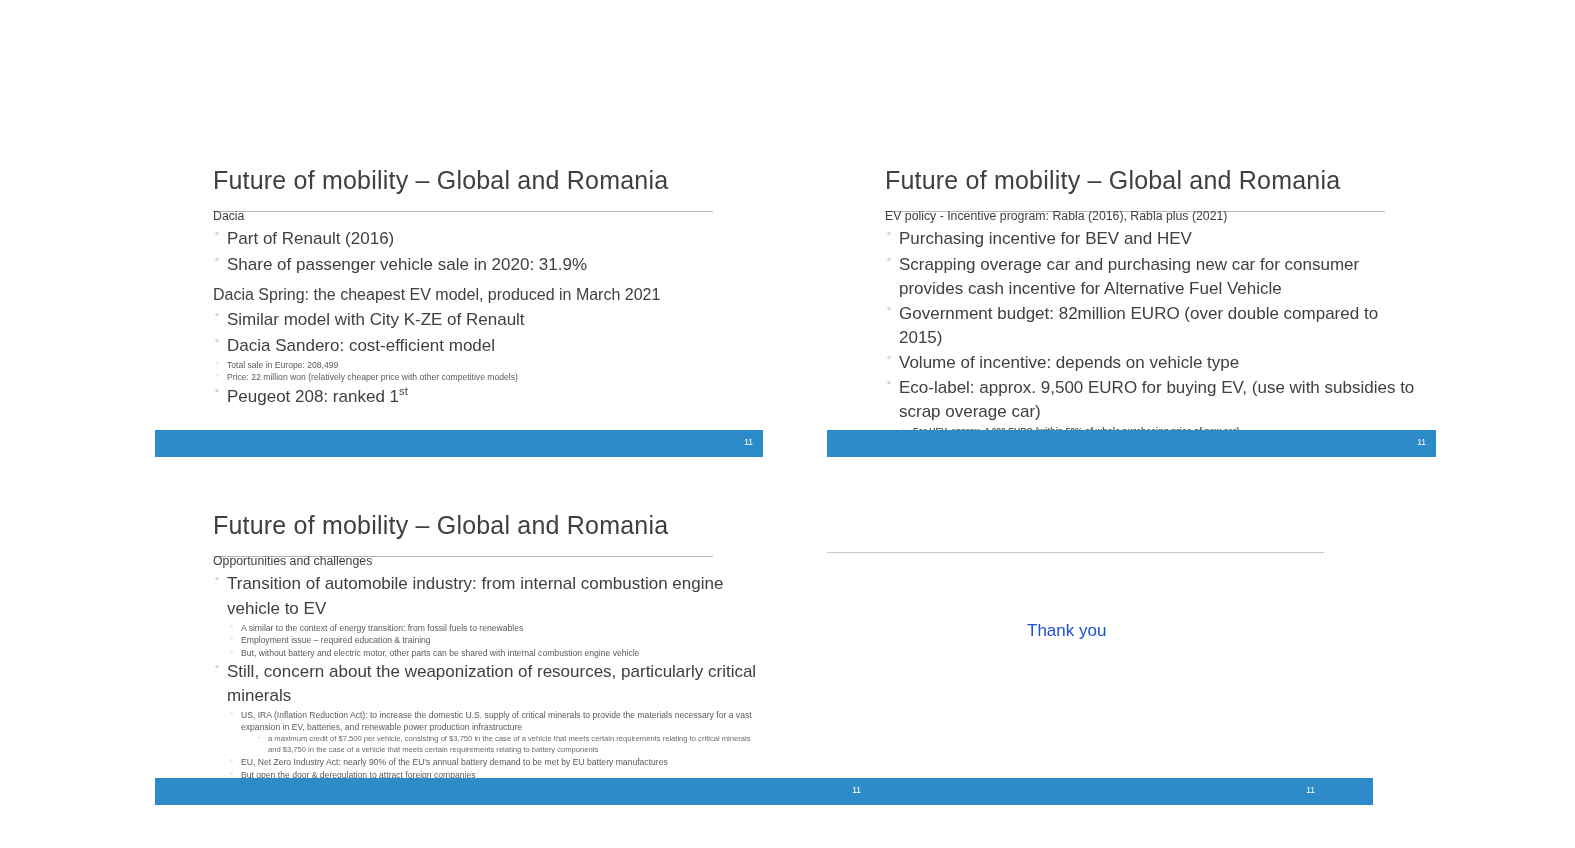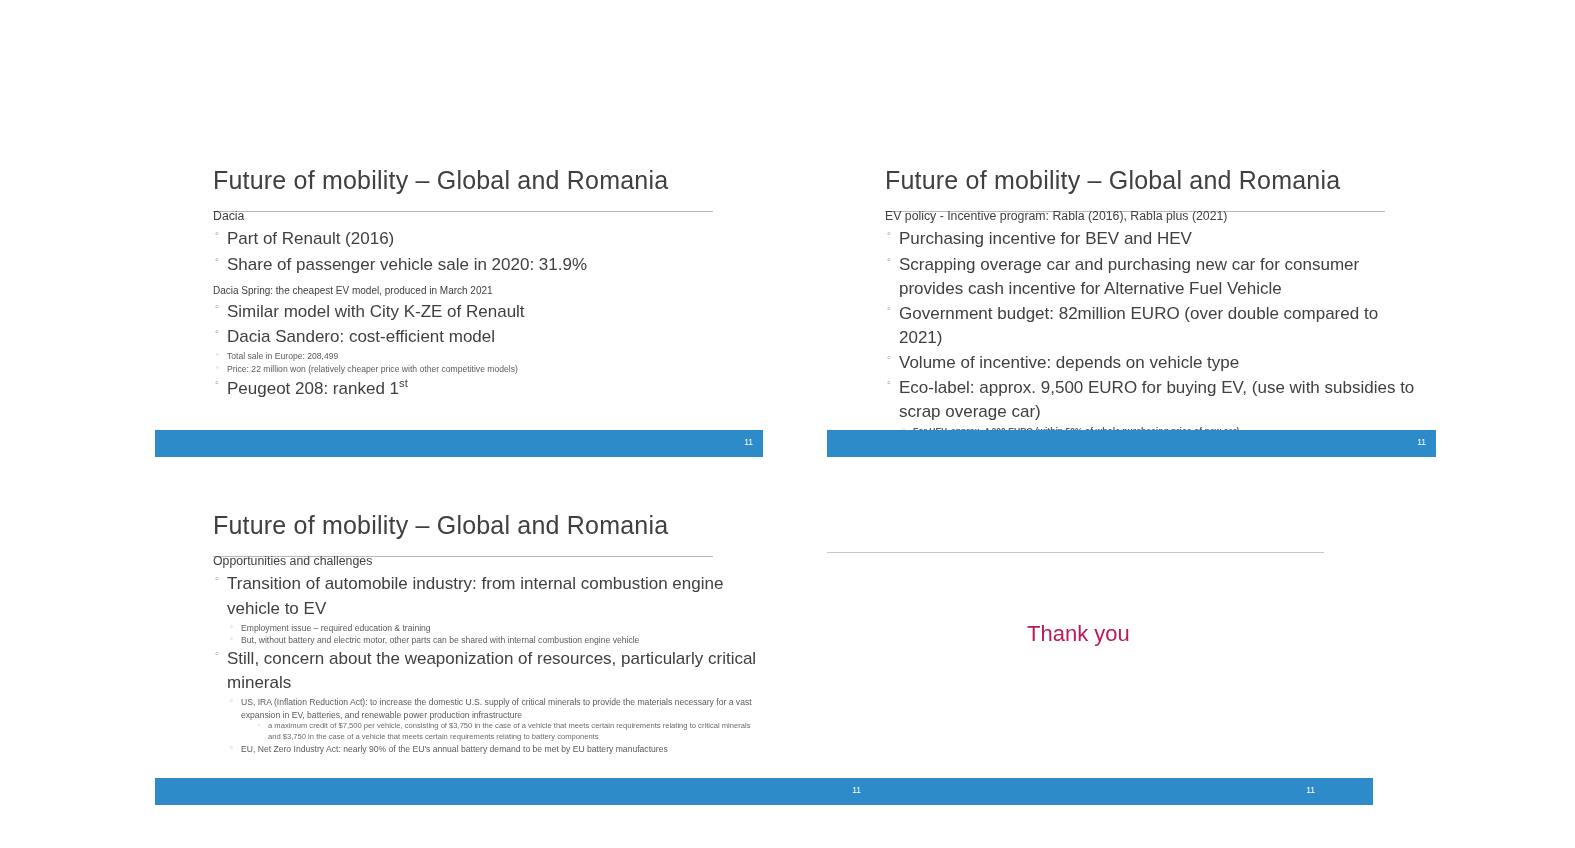--- a/index.html
+++ b/index.html
@@ -86,21 +86,21 @@
   }
   .lvl3 > li::before {
     content: "\25E6";
     position: absolute;
     left: 3px;
     top: -1px;
     color: #9db8ca;
     font-size: 7px;
   }
   .para {
-    font-size: 10px;
+    font-size: 16px;
     margin: 7px 0 2px 0;
   }
   .para-first {
     font-size: 12.3px;
     margin: 0 0 2px 0;
   }
 
   .footer-bar {
     position: absolute;
     background: #2e8bc9;
@@ -114,22 +114,22 @@
     color: #ffffff;
   }
 
   .thanks-rule {
     position: absolute;
     border-top: 1px solid #c8c8c8;
     width: 500px;
   }
   .thanks-text {
     position: absolute;
-    font-size: 22px;
-    color: #be185d;
+    font-size: 17px;
+    color: #1d4ed8;
   }
 
   sup {
     font-size: 0.66em;
     vertical-align: super;
   }
 </style>
 </head>
 <body>
 
@@ -179,21 +179,21 @@
   <div class="slide-title" style="position:absolute; left:58px; top:16px;">Future of mobility – Global and Romania</div>
   <hr class="title-rule" style="position:absolute; left:58px; top:53px; width:500px;">
 
   <div class="body-area" style="position:absolute; left:58px; top:58px; width:540px;">
 
     <div class="para-first">EV policy - Incentive program: Rabla (2016), Rabla plus (2021)</div>
 
     <ul class="lvl1">
       <li>Purchasing incentive for BEV and HEV</li>
       <li>Scrapping overage car and purchasing new car for consumer provides cash incentive for Alternative Fuel Vehicle</li>
-      <li>Government budget: 82million EURO (over double compared to 2021)</li>
+      <li>Government budget: 82million EURO (over double compared to 2015)</li>
       <li>Volume of incentive: depends on vehicle type</li>
       <li>Eco-label: approx. 9,500 EURO for buying EV, (use with subsidies to scrap overage car)</li>
     </ul>
 
     <ul class="lvl2" style="margin-left:14px;font-weight:bold;">
       <li>For HEV, approx. 4,200 EURO (within 50% of whole purchasing price of new car)</li>
     </ul>
   </div>
 
   <div class="footer-bar" style="left:0px; top:280px; width:609px;">
@@ -208,38 +208,40 @@
 
   <div class="body-area" style="position:absolute; left:58px; top:58px; width:545px;">
 
     <div class="para-first">Opportunities and challenges</div>
 
     <ul class="lvl1">
       <li>Transition of automobile industry: from internal combustion engine vehicle to EV</li>
     </ul>
 
     <ul class="lvl2" style="margin-left:14px;">
+      <li>A similar to the context of energy transition: from fossil fuels to renewables</li>
       <li>Employment issue – required education &amp; training</li>
       <li>But, without battery and electric motor, other parts can be shared with internal combustion engine vehicle</li>
     </ul>
 
     <ul class="lvl1">
       <li>Still, concern about the weaponization of resources, particularly critical minerals</li>
     </ul>
 
     <ul class="lvl2" style="margin-left:14px;">
       <li>US, IRA (Inflation Reduction Act): to increase the domestic U.S. supply of critical minerals to provide the materials necessary for a vast expansion in EV, batteries, and renewable power production infrastructure</li>
     </ul>
 
     <ul class="lvl3" style="margin-left:42px;">
       <li>a maximum credit of $7,500 per vehicle, consisting of $3,750 in the case of a vehicle that meets certain requirements relating to critical minerals and $3,750 in the case of a vehicle that meets certain requirements relating to battery components</li>
     </ul>
 
     <ul class="lvl2" style="margin-left:14px;">
       <li>EU, Net Zero Industry Act: nearly 90% of the EU's annual battery demand to be met by EU battery manufactures</li>
+      <li>But open the door &amp; deregulation to attract foreign companies</li>
     </ul>
   </div>
 
   <div class="footer-bar" style="left:0px; top:283px; width:1218px;">
     <span class="page-num" style="right:512px;">11</span>
   </div>
 </div>
 
 <div class="slide" style="left:827px; top:495px; width:546px; height:310px; background:transparent;">
 

